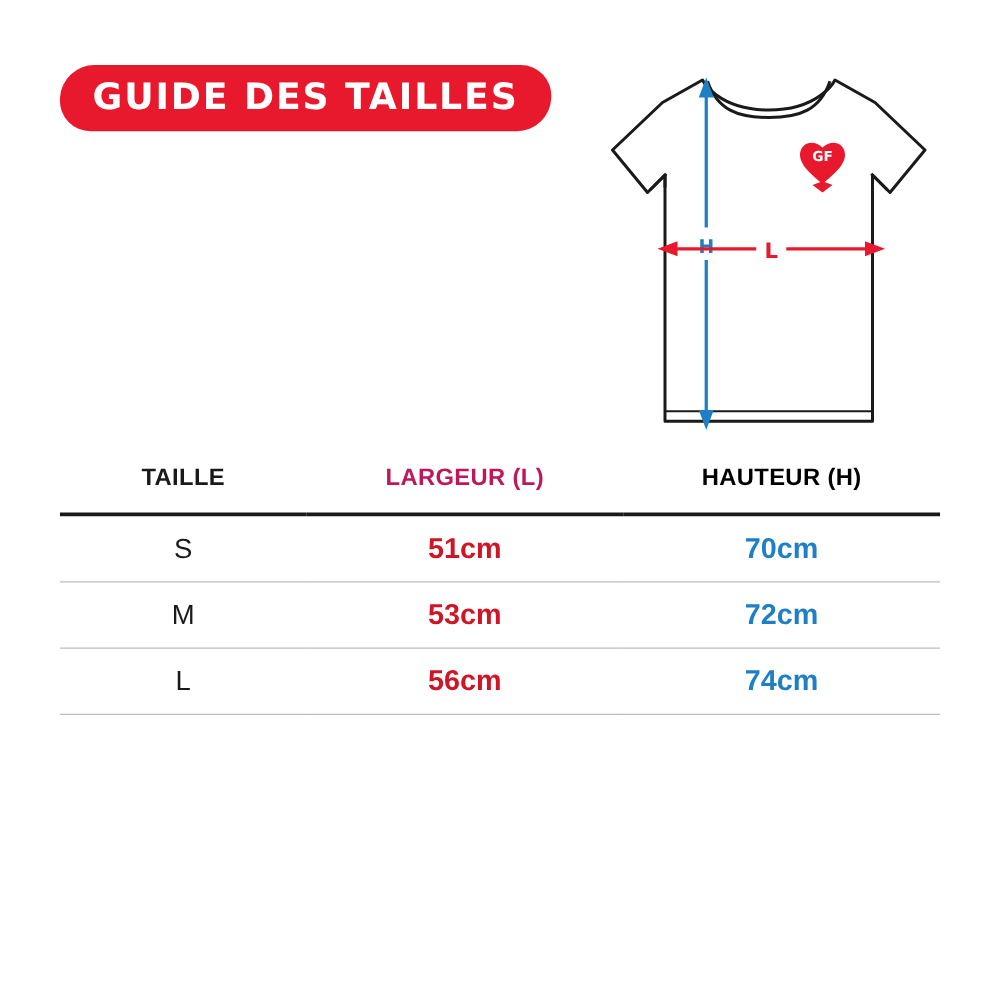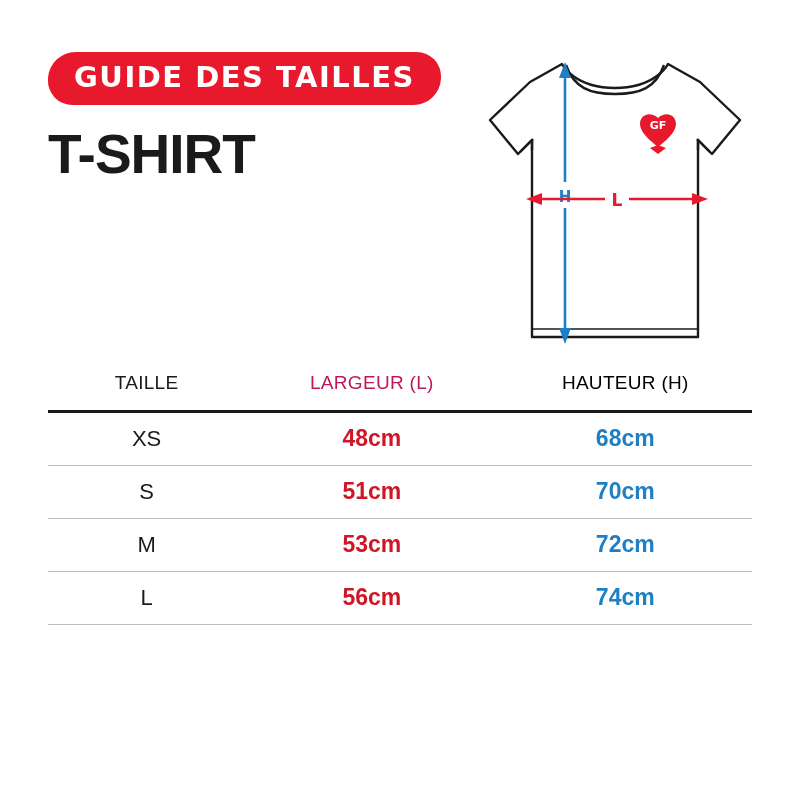--- a/index.html
+++ b/index.html
@@ -73,21 +73,21 @@
     top: 372px;
     width: 704px;
   }
   table {
     width: 100%;
     border-collapse: collapse;
     table-layout: fixed;
   }
   thead th {
     font-size: 19px;
-    font-weight: normal;
+    font-weight: bold;
     padding: 0 0 16px 0;
     text-align: center;
     letter-spacing: 0.3px;
   }
   th.col-taille { color: #1a1a1a; width: 28%; }
   th.col-largeur { color: #be185d; width: 36%; }
   th.col-hauteur { color: #000000; width: 36%; }
 
   thead tr {
     border-bottom: 3px solid #1a1a1a;
@@ -123,21 +123,20 @@
     font-size: 15px;
   }
 </style>
 </head>
 <body>
 
 <div class="header">
   <div class="badge">
     <span>GUIDE DES TAILLES</span>
   </div>
-  <div class="title">T-SHIRT</div>
 </div>
 
 <div class="illustration">
   <svg width="290" height="330" viewBox="0 0 290 330" xmlns="http://www.w3.org/2000/svg">
 
     <g>
       <path d="M92 32 L60 50 L20 88 L48 122 L62 108 L62 305 L228 305 L228 108 L242 122 L270 88 L230 50 L198 32
                C198 32 186 56 145 56 C104 56 92 32 92 32 Z" fill="#ffffff" stroke="#1a1a1a" stroke-width="2.4" stroke-linejoin="round"></path>
 
       <path d="M96 33 C104 56 120 62 145 62 C170 62 186 56 194 33" fill="none" stroke="#1a1a1a" stroke-width="2.4"></path>
@@ -178,25 +177,20 @@
   <table>
     <thead>
       <tr>
         <th class="col-taille">TAILLE</th>
         <th class="col-largeur">LARGEUR (L)</th>
         <th class="col-hauteur">HAUTEUR (H)</th>
       </tr>
     </thead>
     <tbody>
       <tr>
-        <td class="size">XS</td>
-        <td class="largeur">48cm</td>
-        <td class="hauteur">68cm</td>
-      </tr>
-      <tr>
         <td class="size">S</td>
         <td class="largeur">51cm</td>
         <td class="hauteur">70cm</td>
       </tr>
       <tr>
         <td class="size">M</td>
         <td class="largeur">53cm</td>
         <td class="hauteur">72cm</td>
       </tr>
       <tr>

